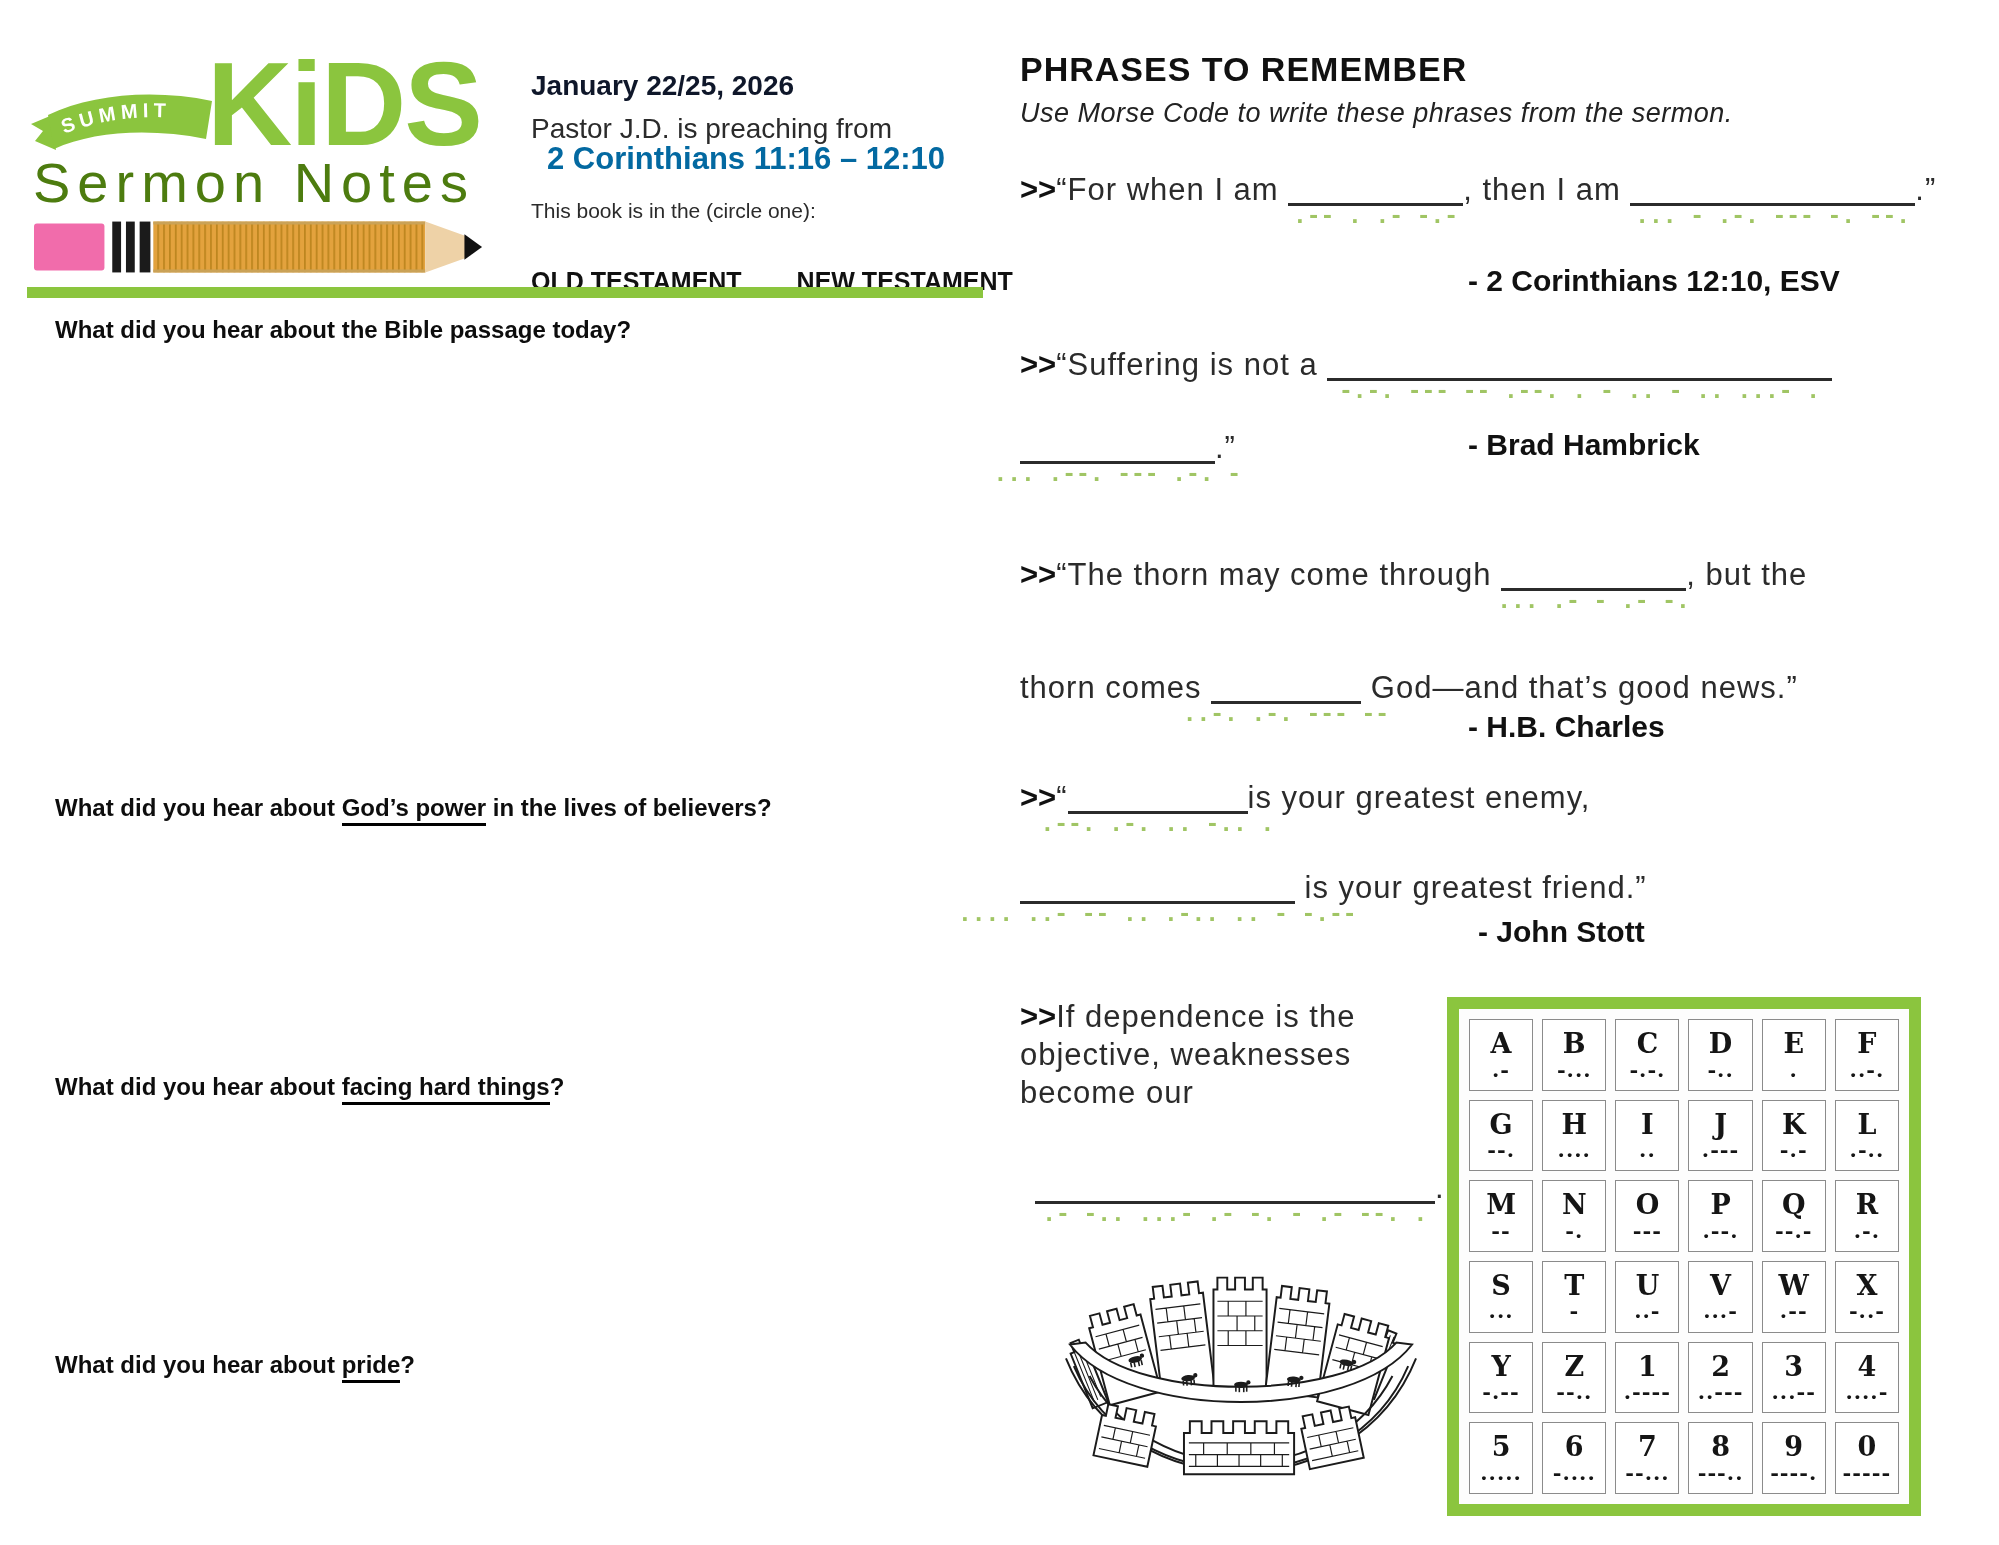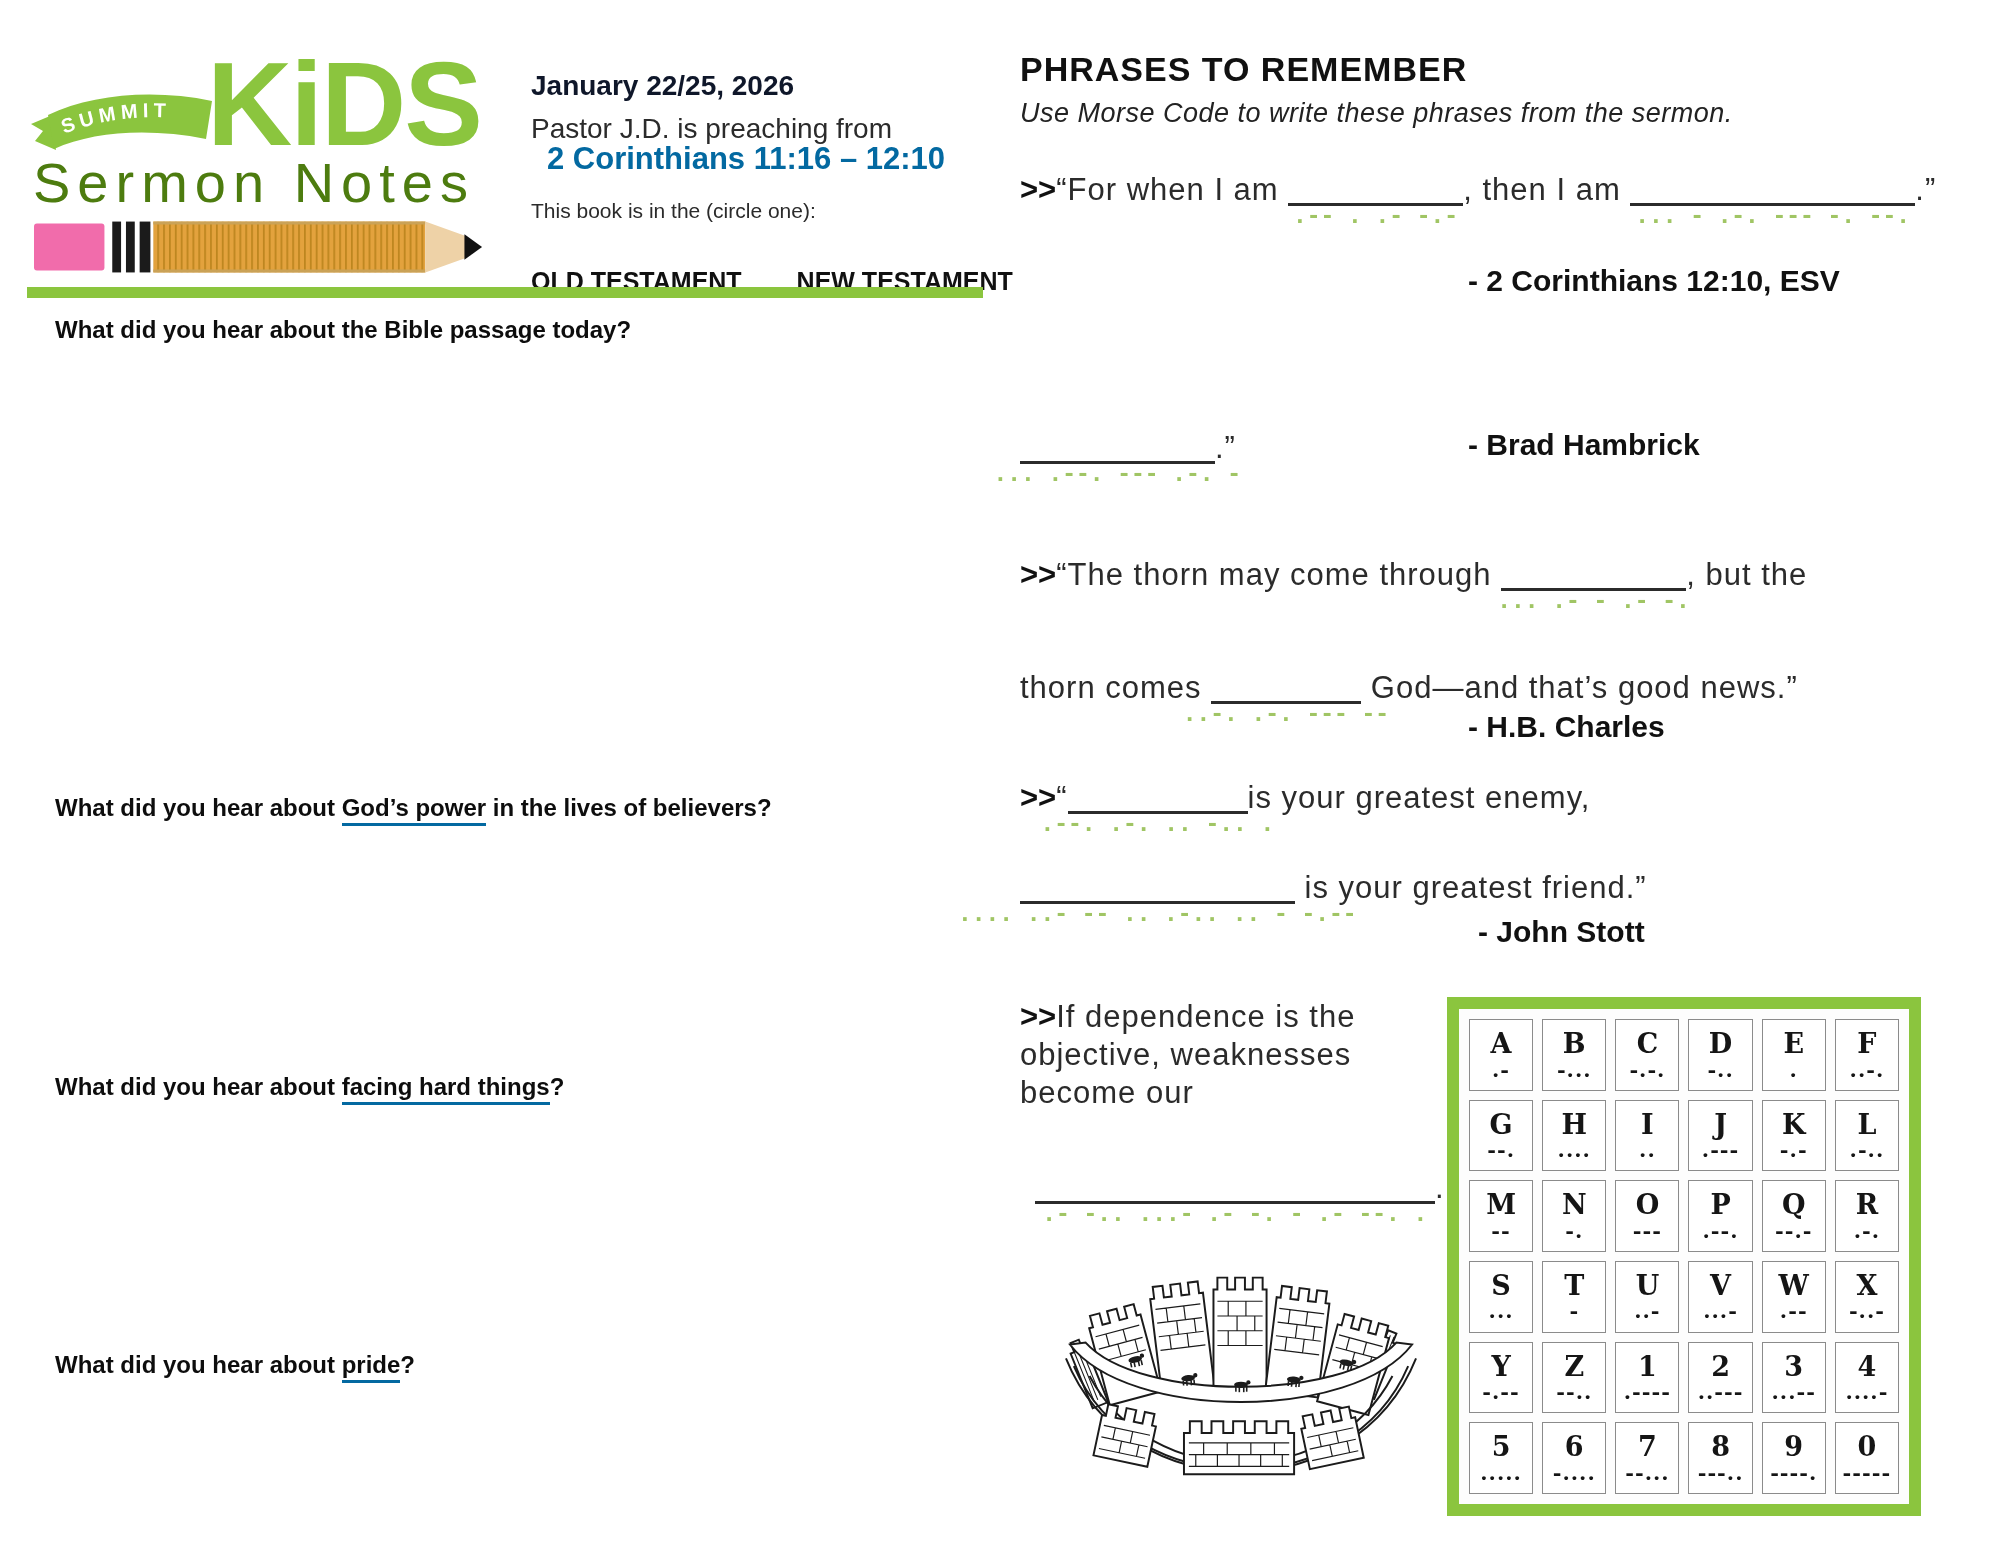--- a/index.html
+++ b/index.html
@@ -18,21 +18,21 @@
   .hdr-date{left:531px;top:70px;font-size:28px;font-weight:bold;color:#0f172a;}
   .hdr-pastor{left:531px;top:113px;font-size:28px;color:#2b2b2b;}
   .hdr-passage{left:547px;top:141px;font-size:31px;font-weight:bold;color:#0369a1;}
   .hdr-circle{left:531px;top:199px;font-size:21px;color:#2b2b2b;}
   .hdr-testaments{left:531px;top:236px;font-size:25px;font-weight:bold;color:#111;white-space:nowrap;}
   .hdr-testaments .opt{margin-right:48px;display:inline-block;margin-top:31px;}
 
   
   .question{left:55px;font-size:24px;font-weight:bold;color:#0d0d0d;white-space:nowrap;}
   .q1{top:316px;} .q2{top:794px;} .q3{top:1073px;} .q4{top:1351px;}
-  .question .ul{border-bottom:3px solid #0369a1;padding-bottom:2px;}
+  .question .ul{border-bottom:3px solid #000000;padding-bottom:2px;}
 
   
   .rc-title{left:1020px;top:50px;font-size:34px;font-weight:bold;letter-spacing:1px;color:#111;}
   .rc-sub{left:1020px;top:98px;font-size:27px;font-style:italic;color:#222;letter-spacing:.5px;}
 
   .phrase{font-size:31px;color:#2b2b2b;letter-spacing:1px;white-space:nowrap;line-height:40px;}
   .phrase .bb{font-weight:bold;color:#111;letter-spacing:0;}
   .p1{left:1020px;top:170px;}
   .p2l1{left:1020px;top:345px;}
   .p2l2{left:1020px;top:428px;}
@@ -115,20 +115,21 @@
   <div class="abs question q2">What did you hear about <span class="ul">God’s power</span> in the lives of believers?</div>
   <div class="abs question q3">What did you hear about <span class="ul">facing hard things</span>?</div>
   <div class="abs question q4">What did you hear about <span class="ul">pride</span>?</div>
 
   <div class="abs rc-title">PHRASES TO REMEMBER</div>
   <div class="abs rc-sub">Use Morse Code to write these phrases from the sermon.</div>
 
   <div class="abs phrase p1"><span class="bb">&gt;&gt;</span>“For when I am <span class="blank" style="width: 175px;"><span class="morse">.-- . .- -.-</span></span>, then I am <span class="blank" style="width: 285px;"><span class="morse">... - .-. --- -. --.</span></span>.”</div>
   <div class="abs attr attr1">- 2 Corinthians 12:10, ESV</div>
 
+  <div class="abs phrase p2l1"><span class="bb">&gt;&gt;</span>“Suffering is not a <span class="blank" style="width: 505px;"><span class="morse">-.-. --- -- .--. . - .. - .. ...- .</span></span></div>
   <div class="abs phrase p2l2"><span class="blank" style="width: 195px;"><span class="morse">... .--. --- .-. -</span></span>.”</div>
   <div class="abs attr attr2">- Brad Hambrick</div>
 
   <div class="abs phrase p3l1"><span class="bb">&gt;&gt;</span>“The thorn may come through <span class="blank" style="width: 185px;"><span class="morse">... .- - .- -.</span></span>, but the</div>
   <div class="abs phrase p3l2">thorn comes <span class="blank" style="width: 150px;"><span class="morse">..-. .-. --- --</span></span> God—and that’s good news.”</div>
   <div class="abs attr attr3">- H.B. Charles</div>
 
   <div class="abs phrase p4l1"><span class="bb">&gt;&gt;</span>“<span class="blank" style="width: 180px;"><span class="morse">.--. .-. .. -.. .</span></span>is your greatest enemy,</div>
   <div class="abs phrase p4l2"><span class="blank" style="width: 275px;"><span class="morse">.... ..- -- .. .-.. .. - -.--</span></span> is your greatest friend.”</div>
   <div class="abs attr attr4">- John Stott</div>

